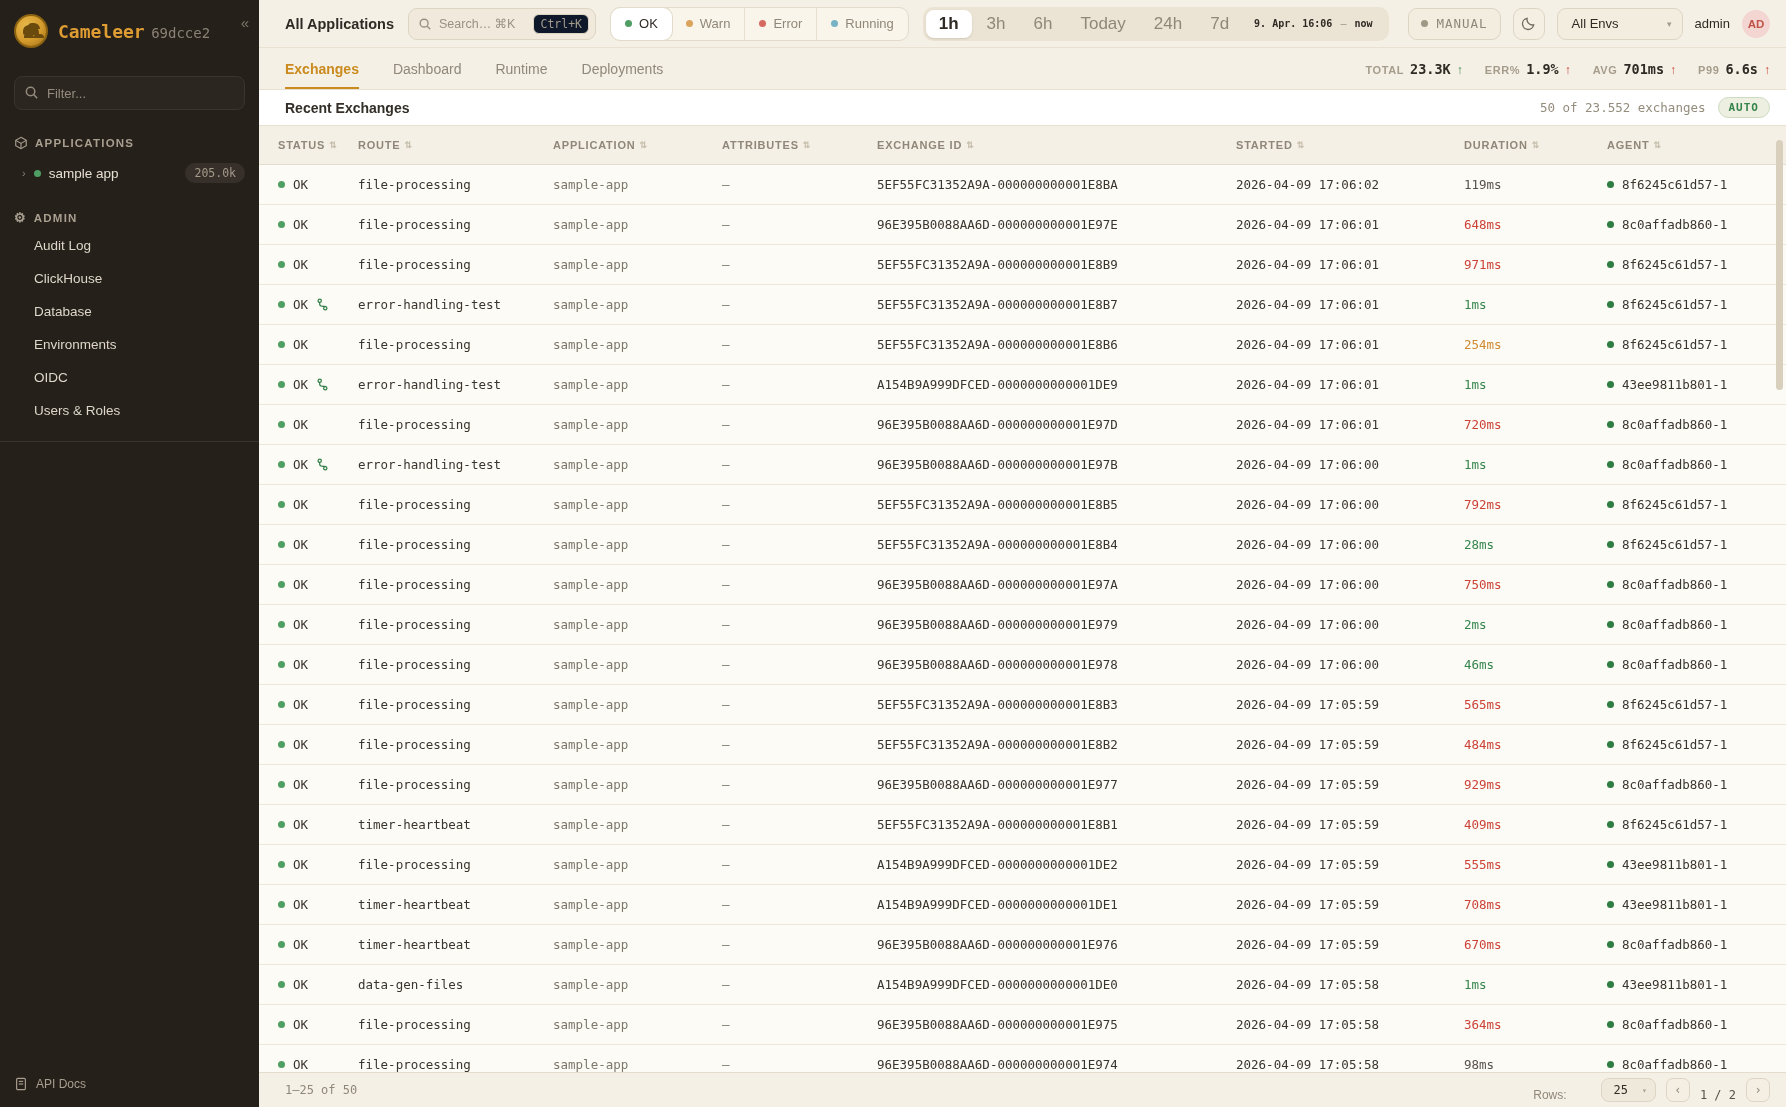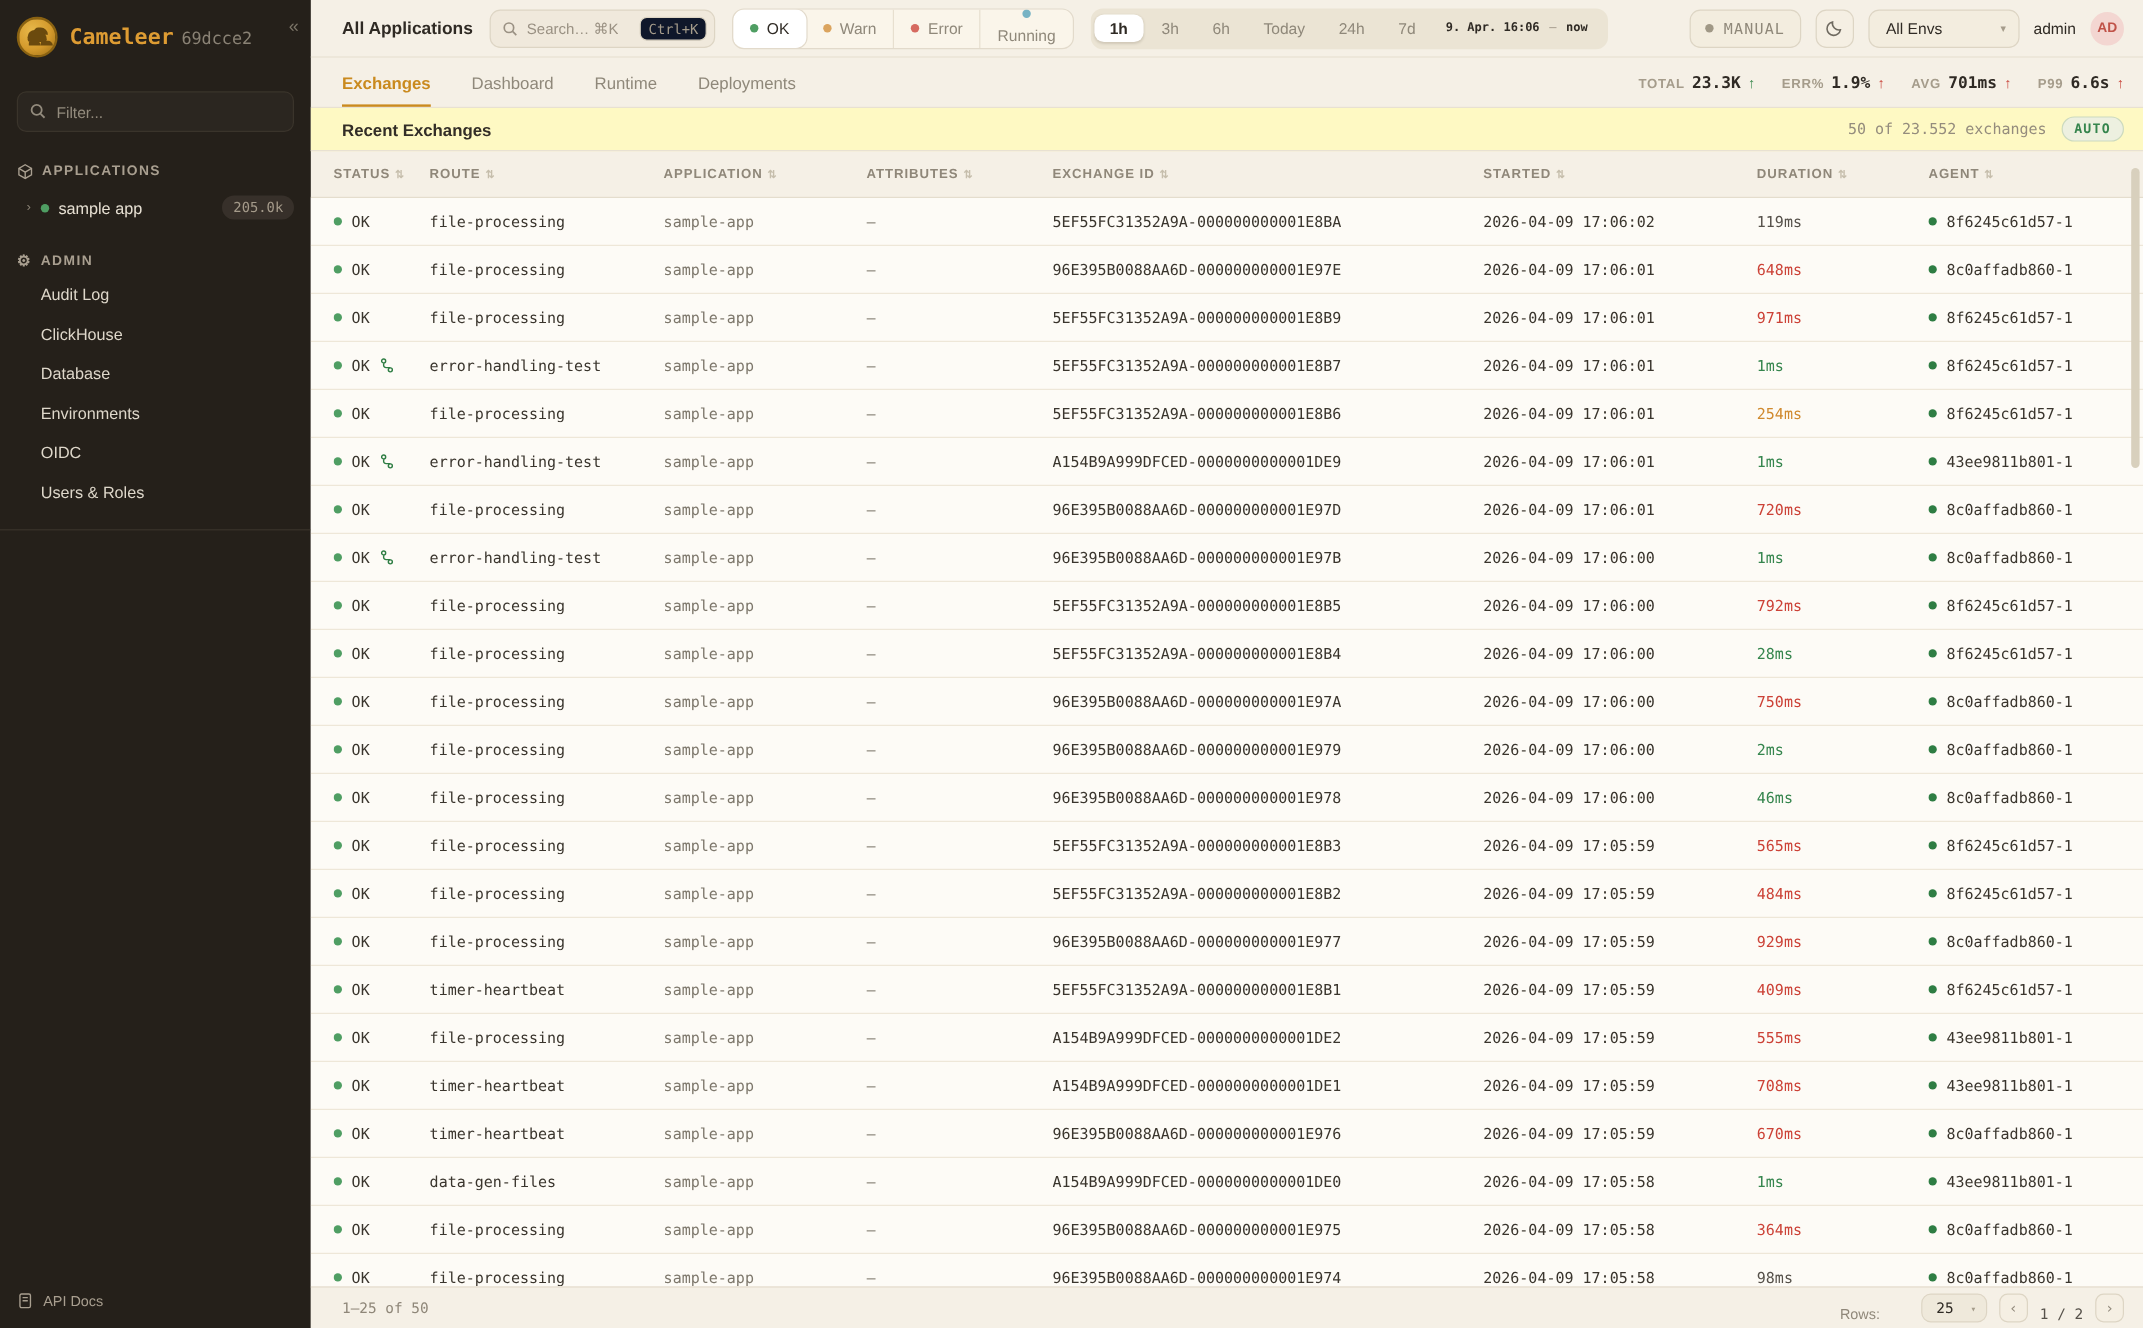--- a/index.html
+++ b/index.html
@@ -51,26 +51,26 @@
   .scope-label { font-weight:bold; font-size:14.5px; color:#2f2a24; white-space:nowrap; }
   .searchbox { width:188px; height:32px; background:#f0e9dc; border:1px solid #ddd5c4; border-radius:9px;
                display:flex; align-items:center; padding:0 6px 0 9px; gap:7px; color:#9a9183; cursor:text; }
   .searchbox .ph { font-size:12.5px; white-space:nowrap; overflow:hidden; }
   .kbd { margin-left:auto; font-family:"DejaVu Sans Mono", monospace; font-size:11.5px; color:#a59c8b;
          border:1px solid #ddd5c4; border-radius:6px; padding:2px 6px; background:#0f172a; }
   .seg-group { display:flex; align-items:center; background:#faf5ea; border:1px solid #e2dacb;
                border-radius:10px; height:34px; overflow:hidden; }
   .seg { display:flex; align-items:center; gap:7px; padding:0 14px; height:100%; font-size:13px;
          color:#8f887a; cursor:pointer; border-right:1px solid #e7dfcf; }
-  .seg:last-child { border-right:none;flex-direction:column; }
+  .seg:last-child { border-right:none; }
   .seg.active { background:#ffffff; color:#2f2a24; border-radius:9px; border-right:none;
                 box-shadow:0 0 0 1px #e2dacb; margin:0; }
   .time-group { display:flex; align-items:center; background:#ebe4d4; border-radius:10px; height:34px;
                 padding:3px; gap:2px; }
-  .tseg { padding:4px 13px; font-size:13px; color:#8f887a; cursor:pointer; border-radius:8px; white-space:nowrap; }
+  .tseg { padding:4px 13px; font-size:17px; color:#8f887a; cursor:pointer; border-radius:8px; white-space:nowrap; }
   .tseg.active { background:#ffffff; color:#2f2a24; font-weight:bold; box-shadow:0 1px 2px rgba(60,50,30,.15); }
   .time-range { display:flex; align-items:flex-start; gap:8px; padding:0 14px 0 10px;
                 font-family:"DejaVu Sans Mono", monospace; font-size:10px; color:#2f2a24; font-weight:bold;
                 white-space:nowrap; }
   .time-range .sep { color:#9a9183; font-weight:normal; }
   .topbar-right { margin-left:auto; display:flex; align-items:center; gap:12px; }
   .manual-btn { display:flex; align-items:center; gap:8px; border:1px solid #ddd5c4; border-radius:9px;
                 height:32px; padding:0 12px; color:#8f887a; font-family:"DejaVu Sans Mono", monospace;
                 font-size:12.5px; letter-spacing:1px; cursor:pointer; background:#f3eddf; }
   .icon-btn { width:32px; height:32px; border:1px solid #ddd5c4; border-radius:9px; background:#f5efe3;
@@ -92,21 +92,21 @@
          border-bottom:2px solid transparent; padding-top:2px; }
   .tab.active { color:#ca8a1e; border-bottom-color:#ca8a1e; font-weight:bold; }
   .stats { margin-left:auto; display:flex; align-items:center; gap:22px; }
   .stat { display:flex; align-items:baseline; gap:6px; white-space:nowrap; }
   .stat .lbl { font-size:11px; color:#a59c8b; font-weight:bold; letter-spacing:.6px; }
   .stat .val { font-family:"DejaVu Sans Mono", monospace; font-size:13.5px; font-weight:bold; color:#2f2a24; }
   .stat .arrow { font-size:12px; font-weight:bold; }
   .arrow.green { color:#3d8a50; } .arrow.red { color:#c9473c; }
 
   
-  .section-header { height:36px; flex:none; background:#fef9c3; display:flex; align-items:center;
+  .section-header { height:36px; flex:none; background:#ffffff; display:flex; align-items:center;
                     padding:0 16px 0 26px; border-bottom:1px solid #e8e1d2; }
   .section-title { font-size:14px; font-weight:bold; color:#332e27; }
   .section-right { margin-left:auto; display:flex; align-items:center; gap:12px; }
   .section-caption { font-family:"DejaVu Sans Mono", monospace; font-size:12.5px; color:#948c7d; }
   .auto-badge { font-family:"DejaVu Sans Mono", monospace; font-size:11px; font-weight:bold; color:#35854d;
                 background:#edf0e0; border:1px solid #ccdabf; border-radius:11px; padding:3px 10px;
                 letter-spacing:1px; cursor:pointer; }
 
   
   .grid-cols { display:grid; grid-template-columns:80px 195px 169px 155px 359px 228px 143px 1fr;

